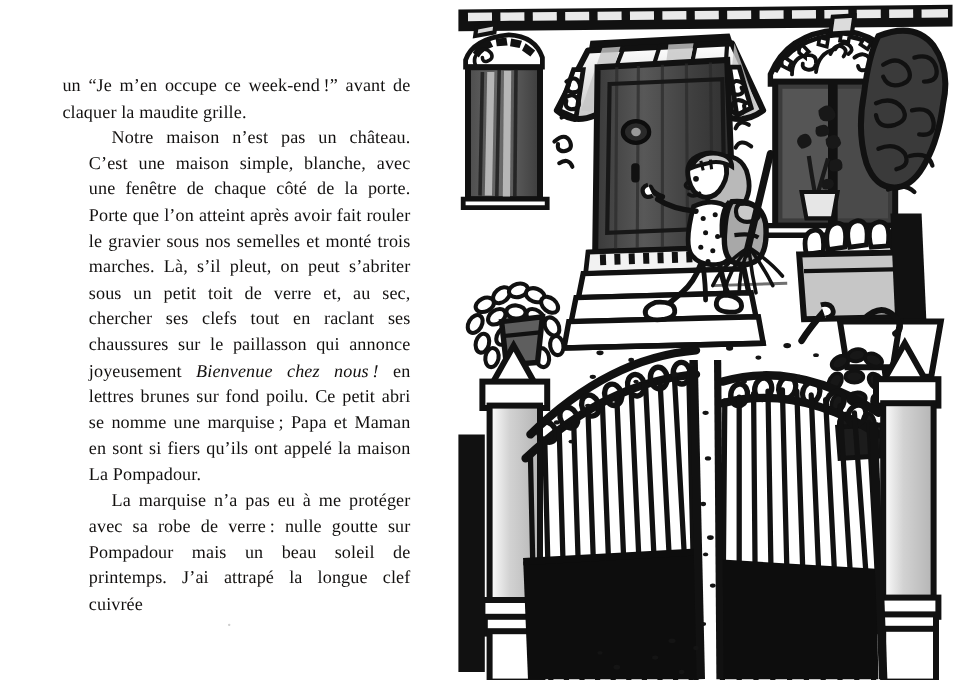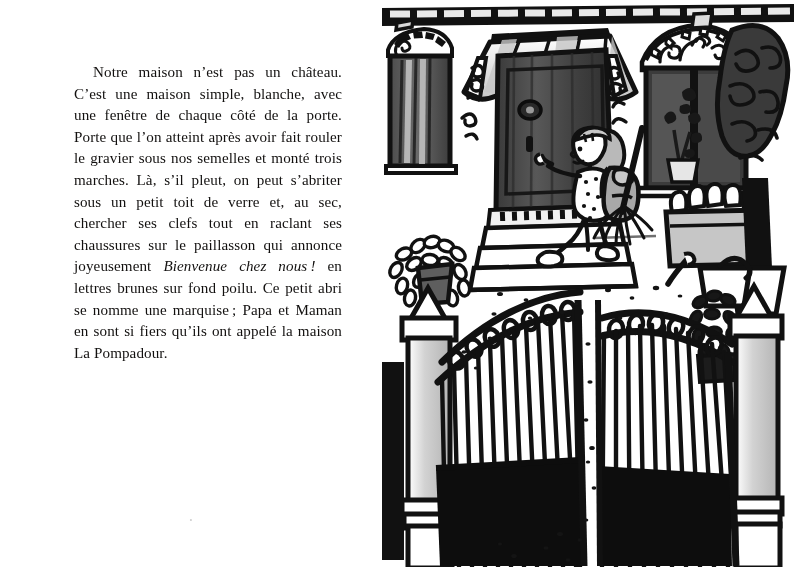--- a/index.html
+++ b/index.html
@@ -74,23 +74,25 @@
   #illus-svg { display: block; }
 </style>
 </head>
 <body>
 
 <div id="page-spread">
 
   <div id="text-page">
     <div id="body-text">
 
+      <p class="para"><span>un “Je m’en occupe ce week-end !” avant de claquer la maudite grille.</span></p>
 
       <p class="para indent"><span>Notre maison n’est pas un château. C’est une maison simple, blanche, avec une fenêtre de chaque côté de la porte. Porte que l’on atteint après avoir fait rouler le gravier sous nos semelles et monté trois marches. Là, s’il pleut, on peut s’abriter sous un petit toit de verre et, au sec, chercher ses clefs tout en raclant ses chaussures sur le paillasson qui annonce joyeusement </span><span class="it">Bienvenue chez nous !</span><span> en lettres brunes sur fond poilu. Ce petit abri se nomme une marquise ; Papa et Maman en sont si fiers qu’ils ont appelé la maison La Pompadour.</span></p>
 
+      <p class="para indent"><span>La marquise n’a pas eu à me protéger avec sa robe de verre : nulle goutte sur Pompadour mais un beau soleil de printemps. J’ai attrapé la longue clef cuivrée</span></p>
 
     </div>
 
     <div id="page-mark">•</div>
   </div>
 
   <div id="illus-page">
     <svg id="illus-svg" width="414" height="567" viewBox="0 0 414 567" xmlns="http://www.w3.org/2000/svg">
 
       <defs>

